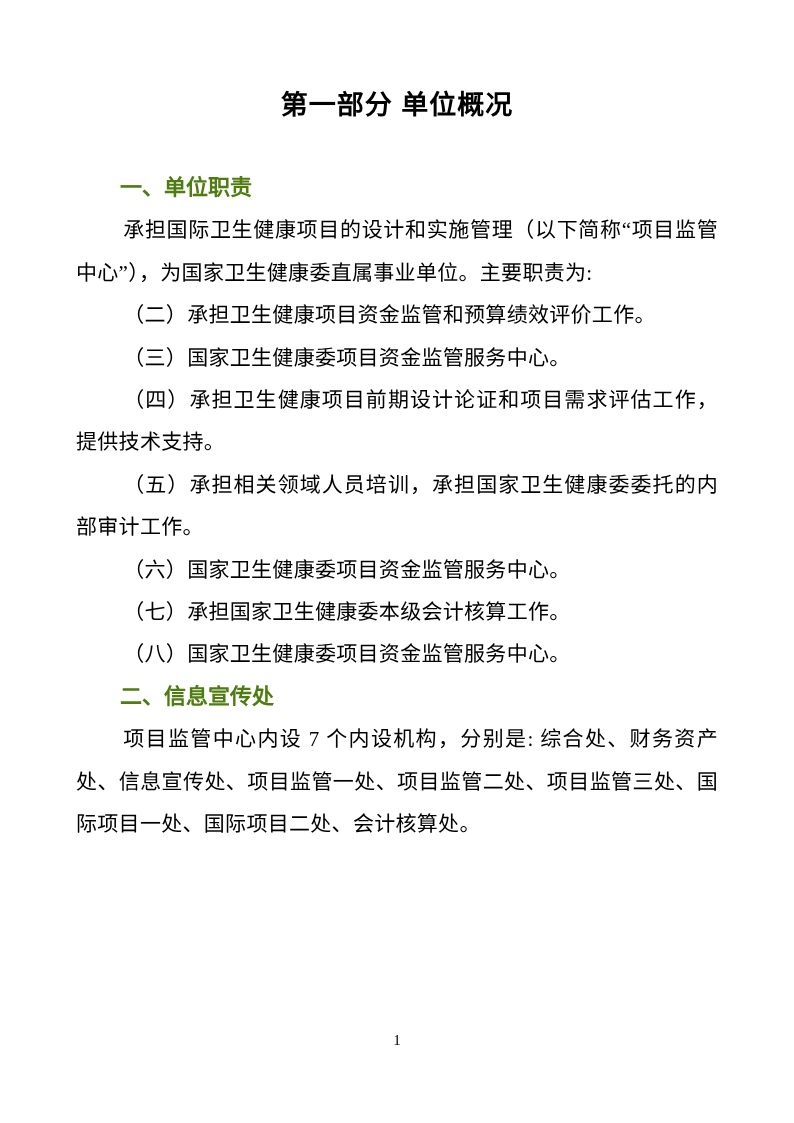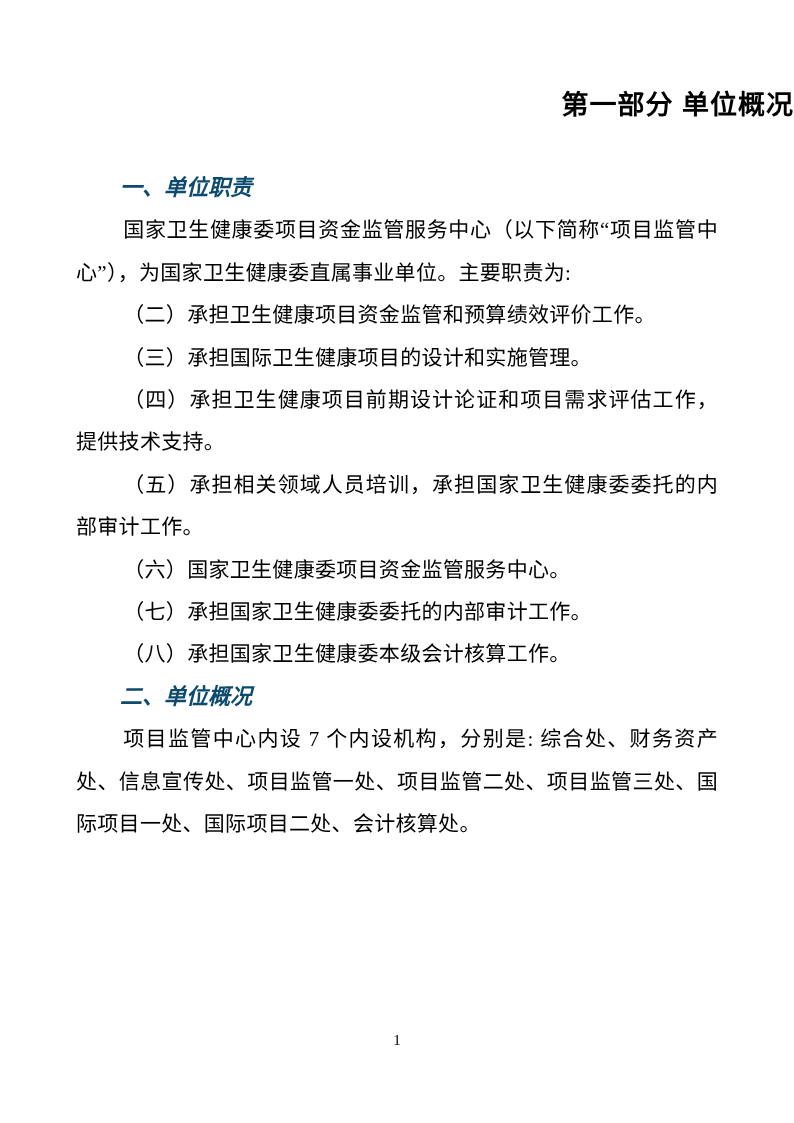--- a/index.html
+++ b/index.html
@@ -11,42 +11,41 @@
     position: relative;
     width: 794px;
     height: 1123px;
     background: #ffffff;
     color: #000000;
     overflow: hidden;
     font-family: "Liberation Serif", "DejaVu Serif", serif;
   }
   .doc-title {
     margin: 88px 0 0 0;
-    text-align: right;
+    text-align: center;
     font-family: "Liberation Sans", "DejaVu Sans", sans-serif;
     font-weight: bold;
     font-size: 27px;
     line-height: 34px;
     letter-spacing: 1px;
     color: #000000;
   }
   .content {
     margin: 45px 76px 0 76px;
     width: 642px;
     line-height: 42.4px;
   }
   .section-heading {
     margin: 0;
     font-family: "Liberation Sans", "DejaVu Sans", sans-serif;
     font-weight: bold;
     font-size: 22px;
     line-height: 42.4px;
     text-indent: 2em;
-    color: #0c4a6e;
-    font-style: italic;
+    color: #4d7c0f;
   }
   .para {
     margin: 0;
     font-size: 21px;
     line-height: 42.4px;
     text-indent: 2.25em;
     text-align: justify;
     letter-spacing: 0.3px;
     color: #000000;
   }
@@ -66,38 +65,38 @@
 <body>
 
 <div class="page">
 
   <h1 class="doc-title">第一部分 单位概况</h1>
 
   <div class="content">
 
     <h2 class="section-heading">一、单位职责</h2>
 
-    <p class="para">国家卫生健康委项目资金监管服务中心（以下简称“项目监管中心”），为国家卫生健康委直属事业单位。主要职责为:</p>
+    <p class="para">承担国际卫生健康项目的设计和实施管理（以下简称“项目监管中心”），为国家卫生健康委直属事业单位。主要职责为:</p>
 
 
     <p class="para">（二）承担卫生健康项目资金监管和预算绩效评价工作。</p>
 
-    <p class="para">（三）承担国际卫生健康项目的设计和实施管理。</p>
+    <p class="para">（三）国家卫生健康委项目资金监管服务中心。</p>
 
     <p class="para">（四）承担卫生健康项目前期设计论证和项目需求评估工作，提供技术支持。</p>
 
     <p class="para">（五）承担相关领域人员培训，承担国家卫生健康委委托的内部审计工作。</p>
 
     <p class="para">（六）国家卫生健康委项目资金监管服务中心。</p>
 
-    <p class="para">（七）承担国家卫生健康委委托的内部审计工作。</p>
+    <p class="para">（七）承担国家卫生健康委本级会计核算工作。</p>
 
-    <p class="para">（八）承担国家卫生健康委本级会计核算工作。</p>
+    <p class="para">（八）国家卫生健康委项目资金监管服务中心。</p>
 
-    <h2 class="section-heading">二、单位概况</h2>
+    <h2 class="section-heading">二、信息宣传处</h2>
 
     <p class="para">项目监管中心内设 7 个内设机构，分别是: 综合处、财务资产处、信息宣传处、项目监管一处、项目监管二处、项目监管三处、国际项目一处、国际项目二处、会计核算处。</p>
 
   </div>
 
   <div class="page-number">1</div>
 
 </div>
 
 </body></html>

